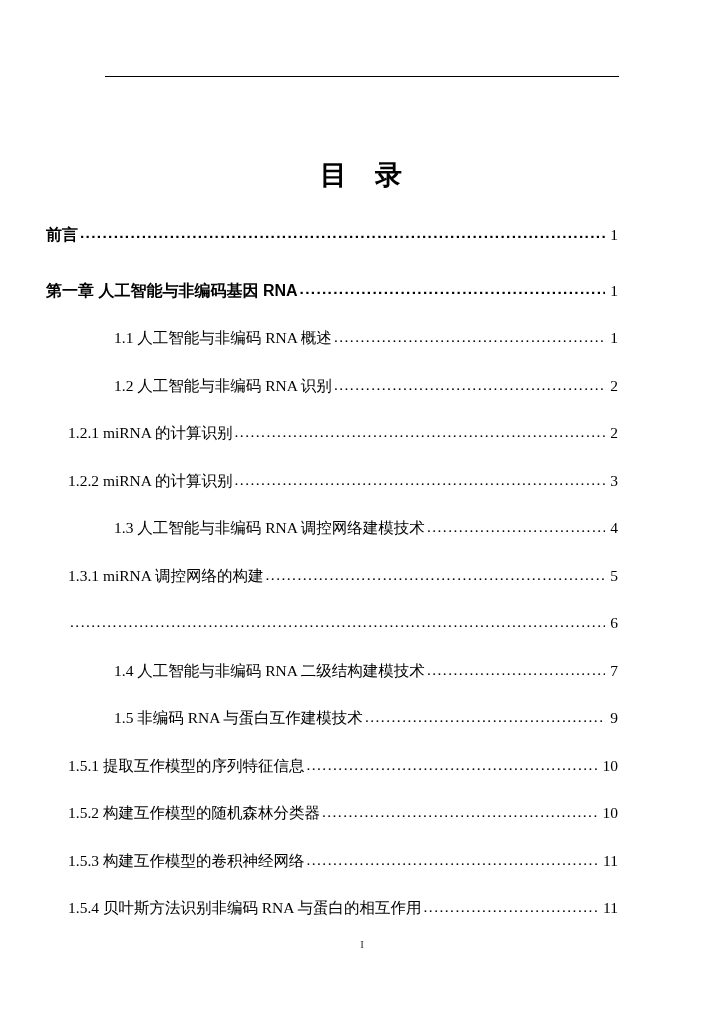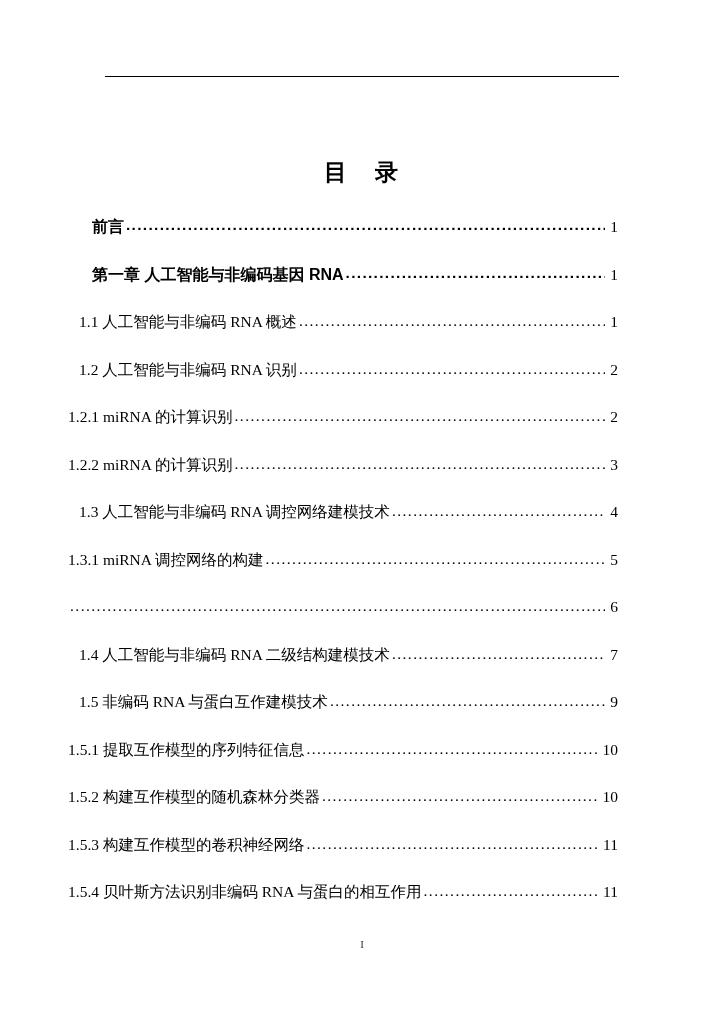--- a/index.html
+++ b/index.html
@@ -46,21 +46,21 @@
 
   
   .doc-title {
     position: absolute;
     top: 157px;
     left: 0;
     width: 724px;
     text-align: center;
     font-family: "Liberation Sans", "DejaVu Sans", sans-serif;
     font-weight: bold;
-    font-size: 23px;
+    font-size: 27px;
     letter-spacing: 2px;
     color: #000000;
   }
   .doc-title .gap {
     display: inline-block;
     width: 26px;
   }
 
   
   .toc {
@@ -100,22 +100,22 @@
 
   .toc-page {
     white-space: nowrap;
     font-size: 15.5px;
     line-height: 1;
     text-align: right;
     padding-left: 3px;
   }
 
   
-  .lvl-0 { padding-left: 92px; }
-  .lvl-1 { padding-left: 79px; }
+  .lvl-0 { padding-left: 46px; margin-top: 8px; }
+  .lvl-1 { padding-left: 114px; }
   .lvl-2 { padding-left: 68px; }
 
   .lvl-0 .toc-label,
   .lvl-0 .toc-page {
     font-family: "Liberation Sans", "DejaVu Sans", sans-serif;
     font-weight: bold;
     font-size: 16px;
   }
   .lvl-0 .toc-page {
     font-family: "Liberation Serif", "DejaVu Serif", serif;

